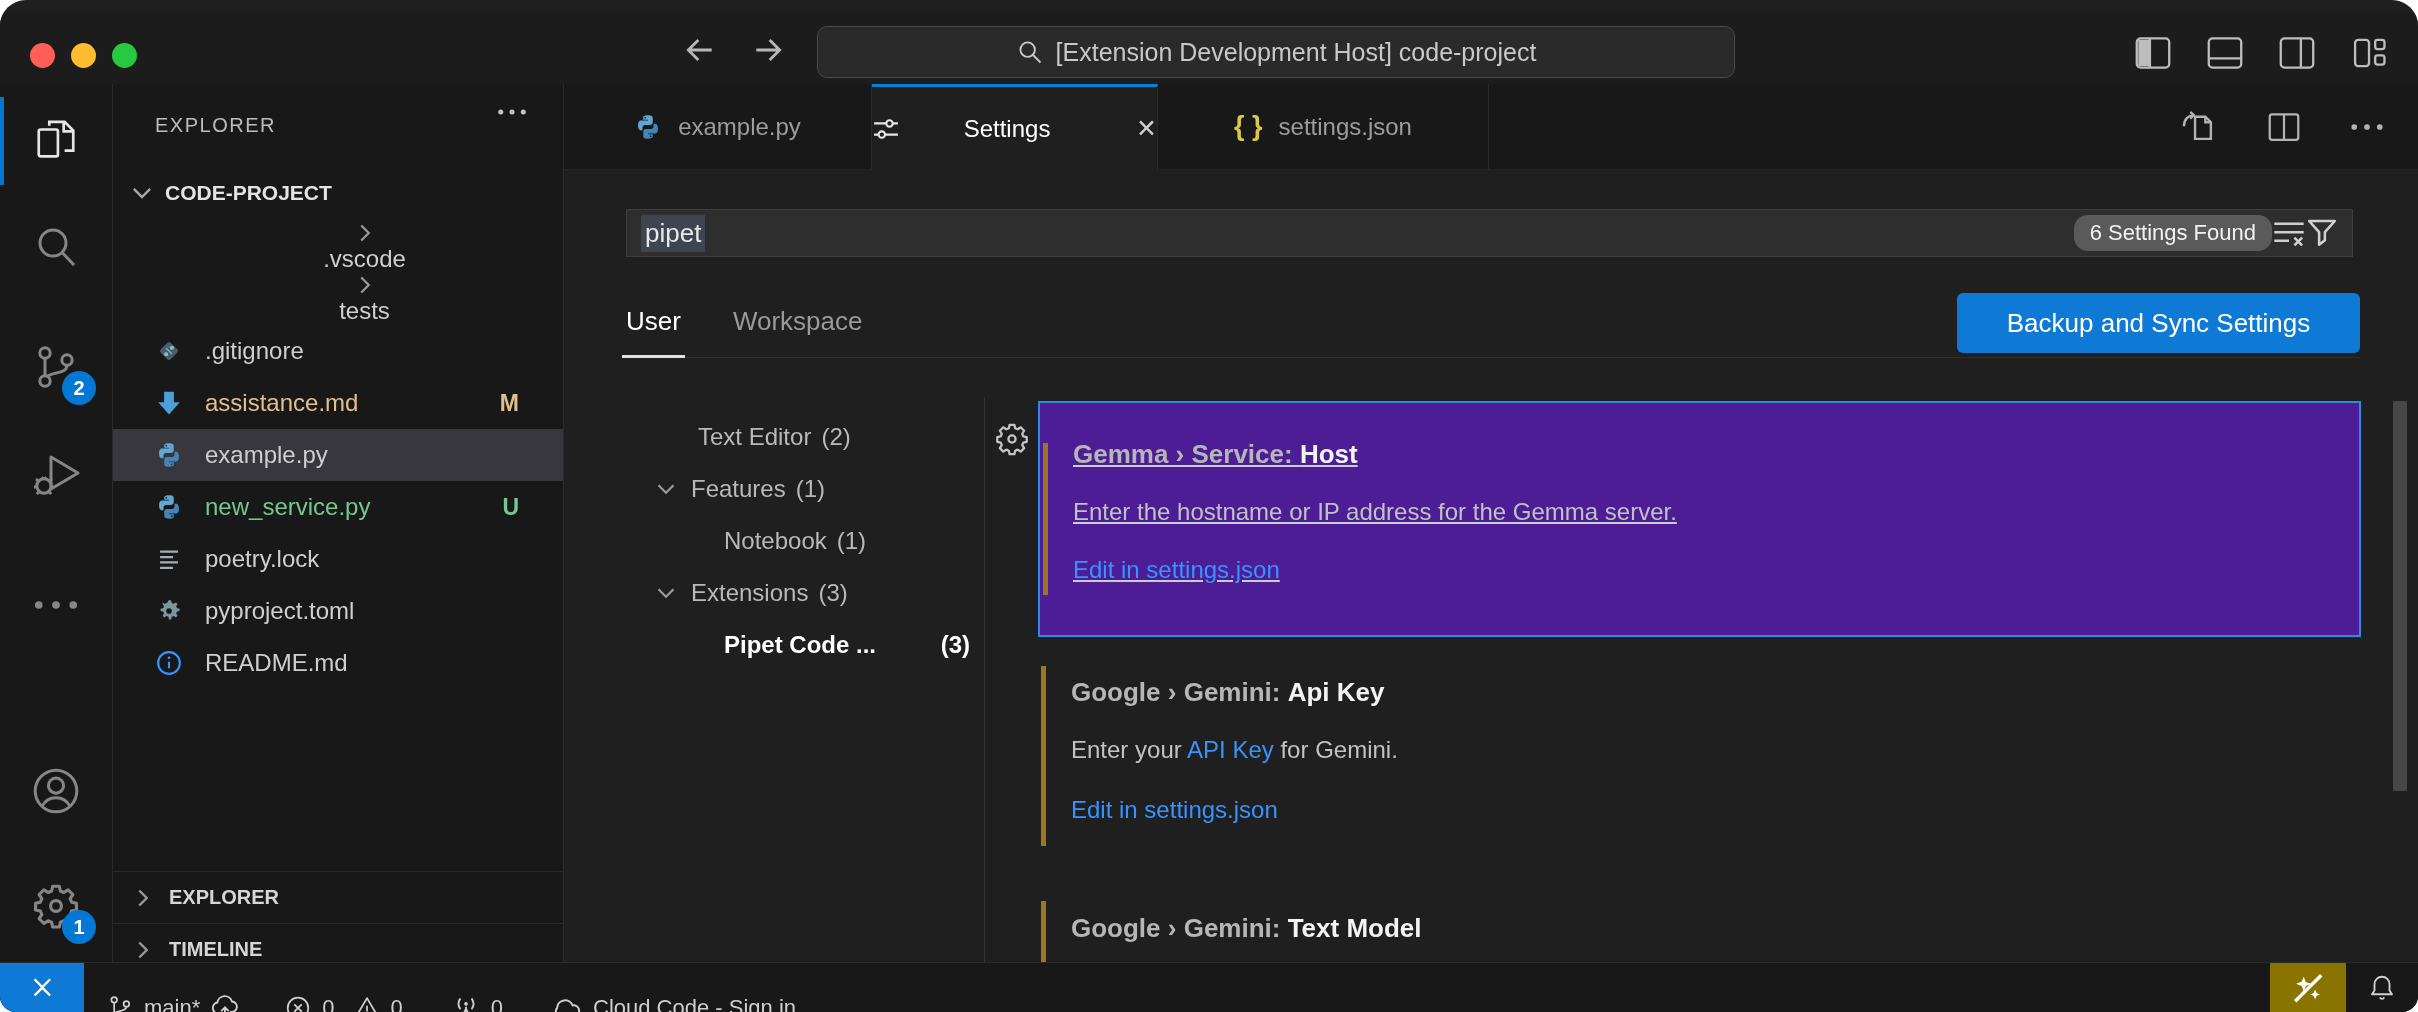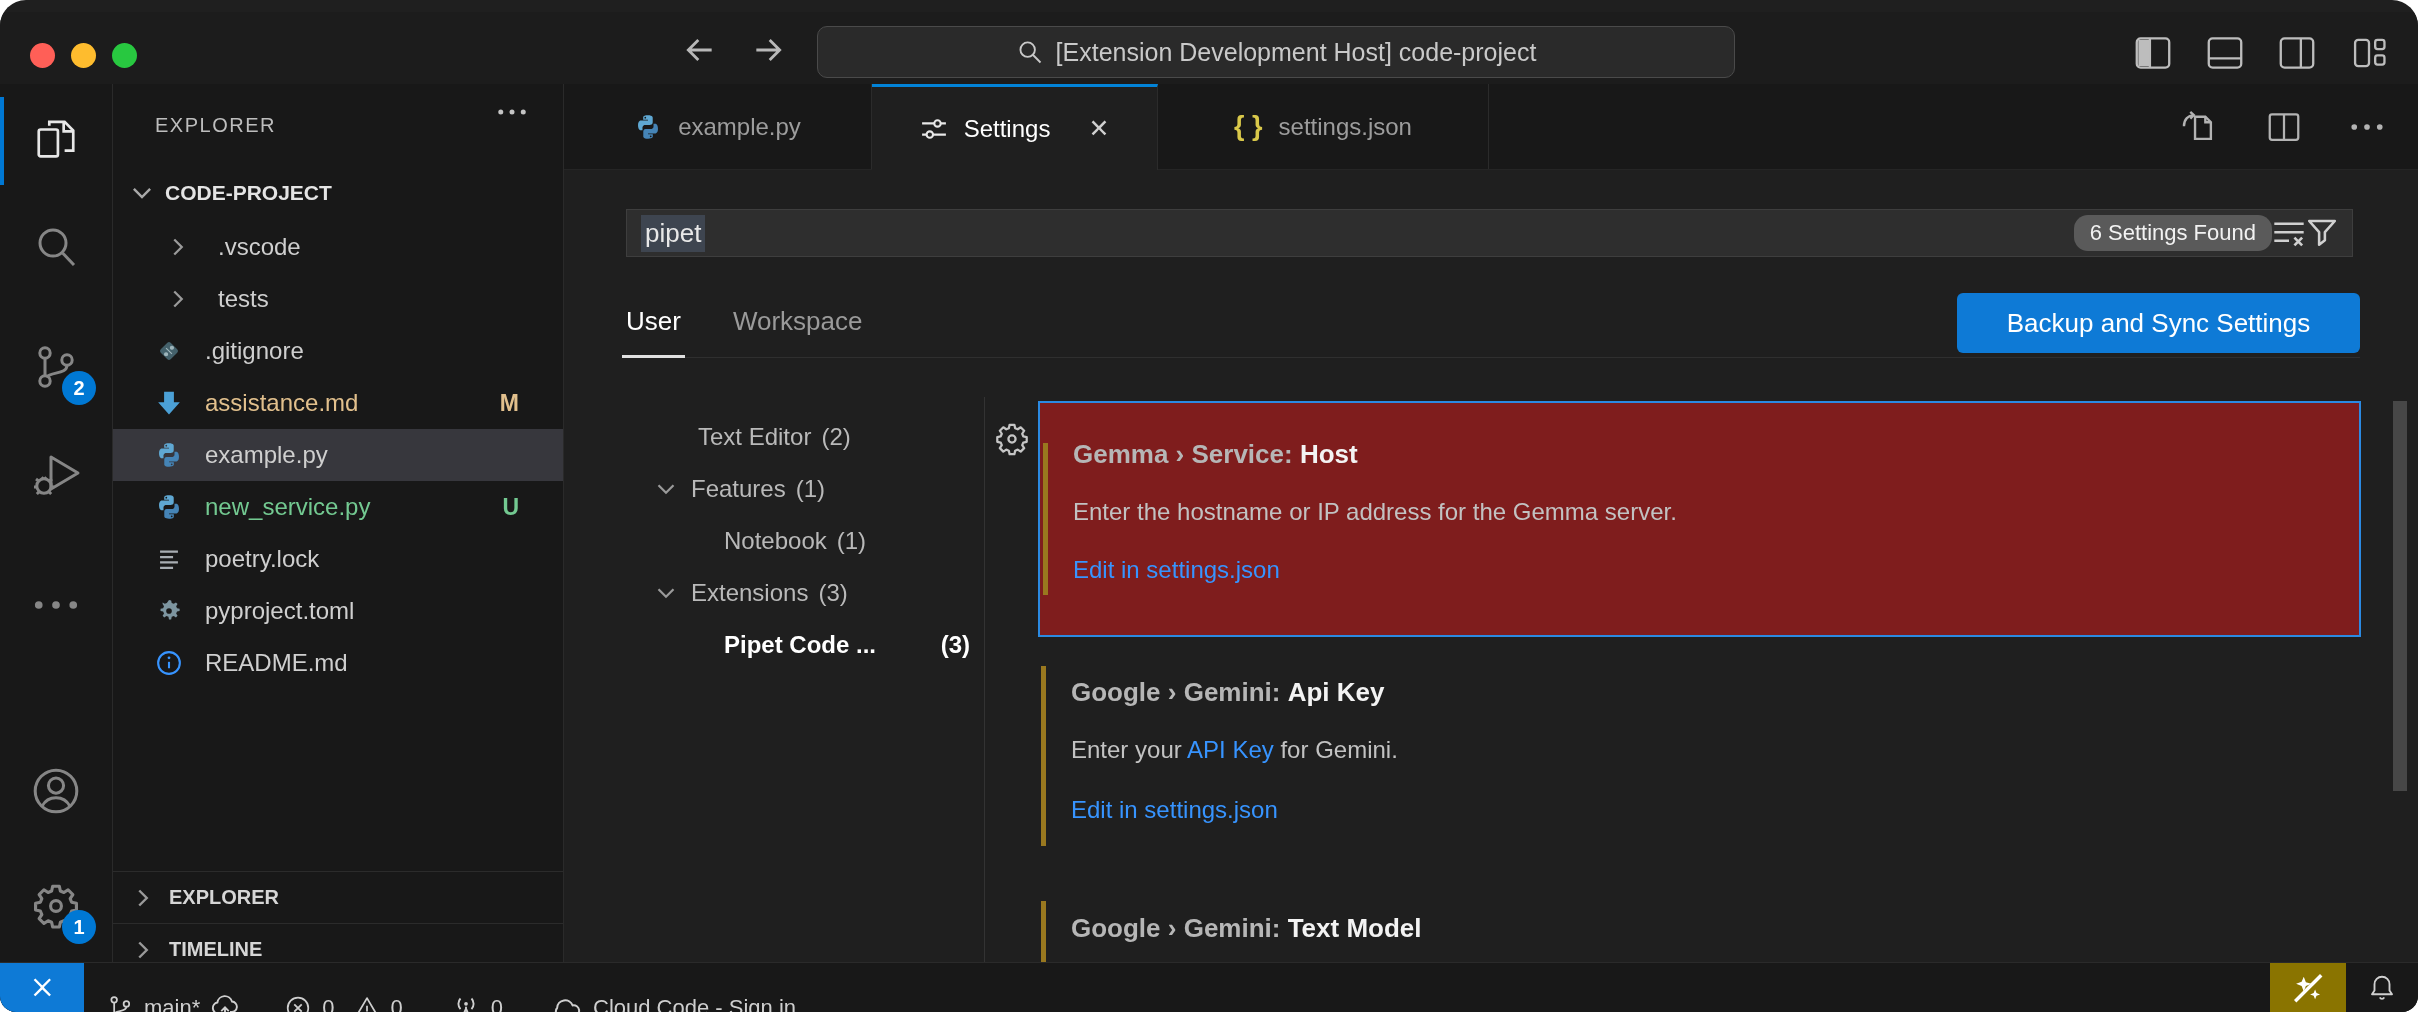--- a/index.html
+++ b/index.html
@@ -18,32 +18,32 @@
   .act.active{color:#e7e7e7;}
   .act .indicator{position:absolute;left:0;top:6px;width:4px;height:88px;background:#0078d4;}
   .abadge{position:absolute;right:16px;bottom:12px;min-width:34px;height:34px;border-radius:17px;background:#0078d4;color:#fff;font-size:20px;display:flex;align-items:center;justify-content:center;font-weight:700;}
   
   .sidebar{position:absolute;top:84px;left:113px;width:450px;bottom:49px;background:#181818;border-right:1px solid #2a2a2a;overflow:hidden;}
   .sb-header{position:absolute;top:30px;left:42px;font-size:20px;letter-spacing:1.5px;color:#bdbdbd;}
   .sb-dots{position:absolute;top:22px;right:36px;color:#c4c4c4;}
   .proj-row{position:absolute;top:86px;left:0;right:0;height:46px;display:flex;align-items:center;padding-left:16px;gap:10px;font-weight:700;font-size:21px;color:#e4e4e4;box-sizing:border-box;}
   .tree{position:absolute;top:137px;left:0;right:0;}
   .trow{height:52px;display:flex;align-items:center;font-size:24px;color:#cfcfcf;box-sizing:border-box;}
-  .trow.folder{padding-left:53px;gap:28px;}
+  .trow.folder{padding-left:53px;gap:0;flex-direction:column;}
   .trow.file{padding-left:40px;}
   .trow.file .fico{width:32px;display:flex;justify-content:center;}
   .trow.file .fname{margin-left:20px;}
   .trow.selected{background:#37373d;}
   .gitbadge{margin-left:auto;margin-right:44px;font-size:23px;font-weight:600;}
   .sec-row{position:absolute;left:0;right:0;height:52px;border-top:1px solid #2b2b2b;display:flex;align-items:center;padding-left:18px;gap:14px;font-weight:700;font-size:20px;color:#d6d6d6;box-sizing:border-box;}
   
   .editor{position:absolute;top:84px;left:564px;right:0;bottom:49px;background:#1f1f1f;}
   .tabstrip{position:absolute;top:0;left:0;right:0;height:85px;background:#181818;border-bottom:1px solid #252525;display:flex;}
   .tab{height:85px;display:flex;align-items:center;justify-content:center;gap:16px;font-size:24px;color:#9d9d9d;border-right:1px solid #2b2b2b;box-sizing:border-box;background:#181818;}
-  .tab.active{background:#1f1f1f;color:#fff;border-top:3px solid #0283d8;height:86px;}
+  .tab.active{background:#1f1f1f;color:#fff;border-top:3px solid #0283d8;height:86px;justify-content:space-between;}
   .tab .closex{margin-left:22px;color:#d0d0d0;font-size:25px;}
   .editor-actions{position:absolute;right:34px;top:0;height:85px;display:flex;align-items:center;gap:48px;color:#b3b3b3;}
   
   .sfilter{position:absolute;top:125px;left:62px;width:1727px;height:48px;background:#2e2e2e;border:1px solid #3e3e3e;box-sizing:border-box;display:flex;align-items:center;padding:0 14px;font-size:26px;color:#e8e8e8;}
   .sel-text{background:#3e4550;padding:3px 4px;}
   .sfilter-right{margin-left:auto;display:flex;align-items:center;color:#d0d0d0;}
   .found-badge{background:#5a5a5a;color:#f2f2f2;font-size:22px;padding:5px 16px;border-radius:14px;white-space:nowrap;}
   .scopes{position:absolute;top:201px;left:62px;right:58px;height:73px;border-bottom:1px solid #2f2f2f;display:flex;align-items:flex-end;gap:52px;font-size:26px;box-sizing:border-box;}
   .scope{padding-bottom:20px;position:relative;color:#9a9a9a;}
   .scope.active{color:#fff;}
@@ -53,21 +53,21 @@
   .toc-row{position:absolute;left:0;width:420px;height:52px;display:flex;align-items:center;font-size:24px;color:#b9b9b9;box-sizing:border-box;}
   .toc-row .chev{width:37px;padding-left:90px;color:#9a9a9a;}
   .toc-row.l1{padding-left:134px;}
   .toc-row.l2{padding-left:160px;}
   .toc-row.selected{color:#fff;font-weight:700;}
   .toc-count{margin-left:10px;}
   .toc-count.right{margin-left:auto;margin-right:14px;}
   .toc-divider{position:absolute;left:420px;top:30px;bottom:0;width:1px;background:#333;}
   .gear-first{position:absolute;left:430px;top:54px;color:#c5c5c5;}
   .card{position:absolute;left:474px;width:1323px;box-sizing:border-box;overflow:hidden;}
-  .card.focused{border:2px solid #2b8ae2;background:#7f1d1d;}
+  .card.focused{border:2px solid #2b8ae2;background:#4c1d95;text-decoration:underline;}
   .modbar{position:absolute;left:3px;width:5px;background:#99781f;}
   .card-inner{padding-left:33px;}
   .set-title{font-size:26px;color:#b6b6b6;font-weight:600;}
   .set-title .set-name{color:#f3f3f3;font-weight:700;}
   .set-desc{font-size:24px;color:#c2c2c2;}
   .set-link{font-size:24px;color:#3794ff;}
   a.inline-link{color:#3794ff;text-decoration:none;}
   .scrollbar{position:absolute;right:11px;top:34px;width:14px;height:390px;background:#474747;}
   
   .statusbar{position:absolute;left:0;right:0;bottom:0;height:49px;background:#181818;border-top:1px solid #2a2a2a;display:flex;align-items:center;font-size:22px;color:#cfcfcf;}

